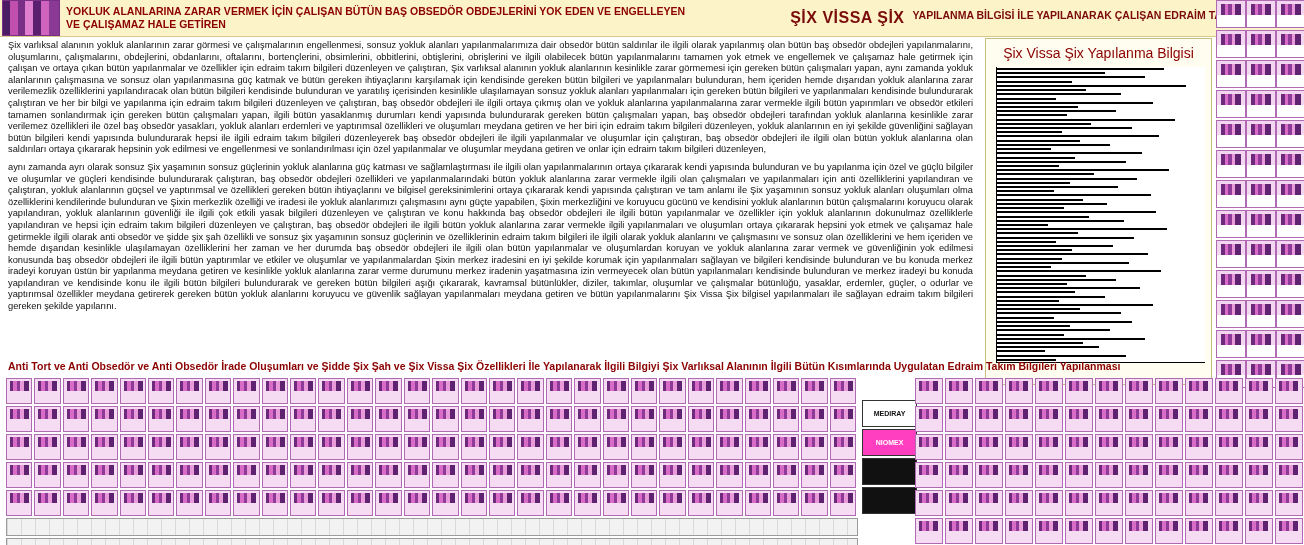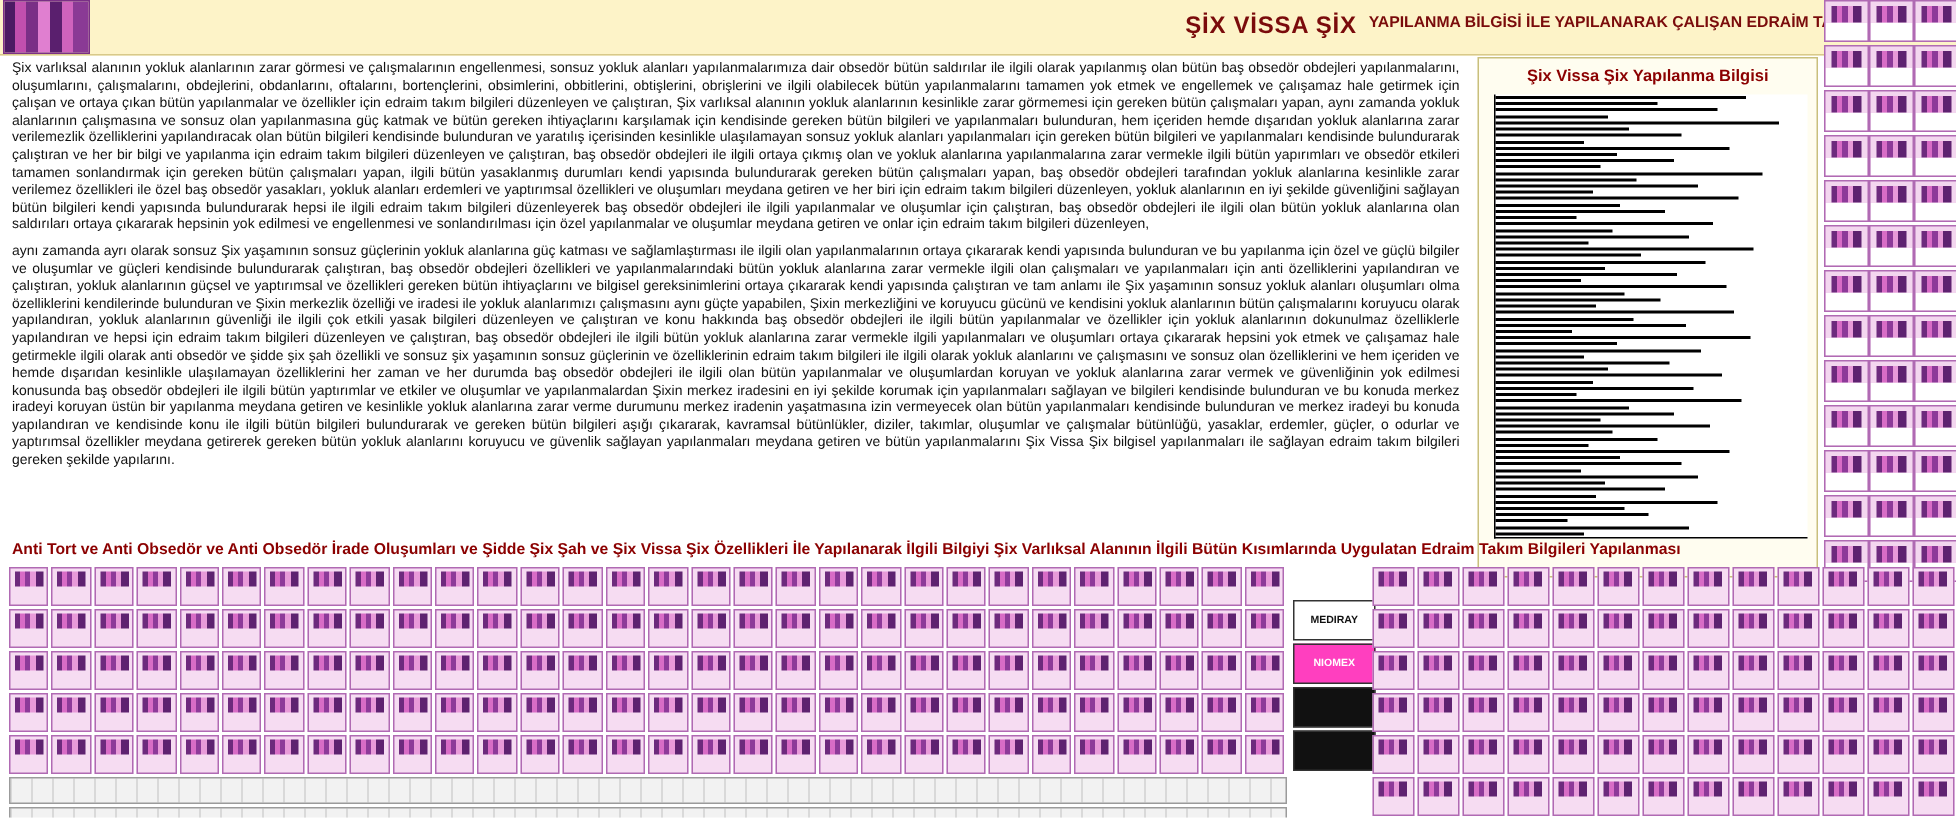--- a/index.html
+++ b/index.html
@@ -43,21 +43,21 @@
     position:absolute;left:8px;top:40px;width:965px;height:315px;
     font-size:9.3px;line-height:11.6px;color:#111;text-align:justify;
   }
   .doc-body p{margin:0 0 6px 0;}
   
   .chart-panel{
     position:absolute;left:985px;top:38px;width:225px;height:345px;
     background:#fffdf0;border:1px solid #c9bf7d;
   }
   .chart-title{
-    color:#8b0000;font-weight:bold;font-size:11px;text-align:center;
+    color:#8b0000;font-weight:normal;font-size:14px;text-align:center;
     padding:6px 2px 2px 2px;
   }
   .chart-area{
     position:relative;margin:4px 6px 6px 10px;height:295px;
     border-left:1.5px solid #000;border-bottom:1.5px solid #000;
     background:#ffffff;
   }
   .bar{
     position:absolute;left:0;height:2px;background:#000;
   }
@@ -120,20 +120,21 @@
   .dcell:before{
     content:"";position:absolute;left:3px;top:2px;width:19px;height:10px;
     background:linear-gradient(90deg,#6d2a7d 0 18%, #d86cc6 18% 36%, #8d3a99 36% 54%, #e89ad9 54% 72%, #5e2270 72% 100%);
   }
 </style>
 </head>
 <body>
 
 <div class="header">
   <div class="hdr-thumb"></div>
+  <div class="hdr-title">YOKLUK ALANLARINA ZARAR VERMEK İÇİN ÇALIŞAN BÜTÜN BAŞ OBSEDÖR OBDEJLERİNİ YOK EDEN VE ENGELLEYEN VE ÇALIŞAMAZ HALE GETİREN</div>
   <div class="hdr-mid">
     <span class="big">ŞİX VİSSA ŞİX</span>
     <span class="sub">YAPILANMA BİLGİSİ İLE YAPILANARAK ÇALIŞAN EDRAİM TAKIM BİLGİLERİ</span>
   </div>
 </div>
 
 <div class="doc-body">
   <p>Şix varlıksal alanının yokluk alanlarının zarar görmesi ve çalışmalarının engellenmesi, sonsuz yokluk alanları yapılanmalarımıza dair obsedör bütün saldırılar ile ilgili olarak yapılanmış olan bütün baş obsedör obdejleri yapılanmalarını, oluşumlarını, çalışmalarını, obdejlerini, obdanlarını, oftalarını, bortençlerini, obsimlerini, obbitlerini, obtişlerini, obrişlerini ve ilgili olabilecek bütün yapılanmalarını tamamen yok etmek ve engellemek ve çalışamaz hale getirmek için çalışan ve ortaya çıkan bütün yapılanmalar ve özellikler için edraim takım bilgileri düzenleyen ve çalıştıran, Şix varlıksal alanının yokluk alanlarının kesinlikle zarar görmemesi için gereken bütün çalışmaları yapan, aynı zamanda yokluk alanlarının çalışmasına ve sonsuz olan yapılanmasına güç katmak ve bütün gereken ihtiyaçlarını karşılamak için kendisinde gereken bütün bilgileri ve yapılanmaları bulunduran, hem içeriden hemde dışarıdan yokluk alanlarına zarar verilemezlik özelliklerini yapılandıracak olan bütün bilgileri kendisinde bulunduran ve yaratılış içerisinden kesinlikle ulaşılamayan sonsuz yokluk alanları yapılanmaları için gereken bütün bilgileri ve yapılanmaları kendisinde bulundurarak çalıştıran ve her bir bilgi ve yapılanma için edraim takım bilgileri düzenleyen ve çalıştıran, baş obsedör obdejleri ile ilgili ortaya çıkmış olan ve yokluk alanlarına yapılanmalarına zarar vermekle ilgili bütün yapırımları ve obsedör etkileri tamamen sonlandırmak için gereken bütün çalışmaları yapan, ilgili bütün yasaklanmış durumları kendi yapısında bulundurarak gereken bütün çalışmaları yapan, baş obsedör obdejleri tarafından yokluk alanlarına kesinlikle zarar verilemez özellikleri ile özel baş obsedör yasakları, yokluk alanları erdemleri ve yaptırımsal özellikleri ve oluşumları meydana getiren ve her biri için edraim takım bilgileri düzenleyen, yokluk alanlarının en iyi şekilde güvenliğini sağlayan bütün bilgileri kendi yapısında bulundurarak hepsi ile ilgili edraim takım bilgileri düzenleyerek baş obsedör obdejleri ile ilgili yapılanmalar ve oluşumlar için çalıştıran, baş obsedör obdejleri ile ilgili olan bütün yokluk alanlarına olan saldırıları ortaya çıkararak hepsinin yok edilmesi ve engellenmesi ve sonlandırılması için özel yapılanmalar ve oluşumlar meydana getiren ve onlar için edraim takım bilgileri düzenleyen,</p>
   <p>aynı zamanda ayrı olarak sonsuz Şix yaşamının sonsuz güçlerinin yokluk alanlarına güç katması ve sağlamlaştırması ile ilgili olan yapılanmalarının ortaya çıkararak kendi yapısında bulunduran ve bu yapılanma için özel ve güçlü bilgiler ve oluşumlar ve güçleri kendisinde bulundurarak çalıştıran, baş obsedör obdejleri özellikleri ve yapılanmalarındaki bütün yokluk alanlarına zarar vermekle ilgili olan çalışmaları ve yapılanmaları için anti özelliklerini yapılandıran ve çalıştıran, yokluk alanlarının güçsel ve yaptırımsal ve özellikleri gereken bütün ihtiyaçlarını ve bilgisel gereksinimlerini ortaya çıkararak kendi yapısında çalıştıran ve tam anlamı ile Şix yaşamının sonsuz yokluk alanları oluşumları olma özelliklerini kendilerinde bulunduran ve Şixin merkezlik özelliği ve iradesi ile yokluk alanlarımızı çalışmasını aynı güçte yapabilen, Şixin merkezliğini ve koruyucu gücünü ve kendisini yokluk alanlarının bütün çalışmalarını koruyucu olarak yapılandıran, yokluk alanlarının güvenliği ile ilgili çok etkili yasak bilgileri düzenleyen ve çalıştıran ve konu hakkında baş obsedör obdejleri ile ilgili bütün yapılanmalar ve özellikler için yokluk alanlarının dokunulmaz özelliklerle yapılandıran ve hepsi için edraim takım bilgileri düzenleyen ve çalıştıran, baş obsedör obdejleri ile ilgili bütün yokluk alanlarına zarar vermekle ilgili yapılanmaları ve oluşumları ortaya çıkararak hepsini yok etmek ve çalışamaz hale getirmekle ilgili olarak anti obsedör ve şidde şix şah özellikli ve sonsuz şix yaşamının sonsuz güçlerinin ve özelliklerinin edraim takım bilgileri ile ilgili olarak yokluk alanlarını ve çalışmasını ve sonsuz olan özelliklerini ve hem içeriden ve hemde dışarıdan kesinlikle ulaşılamayan özelliklerini her zaman ve her durumda baş obsedör obdejleri ile ilgili olan bütün yapılanmalar ve oluşumlardan koruyan ve yokluk alanlarına zarar vermek ve güvenliğinin yok edilmesi konusunda baş obsedör obdejleri ile ilgili bütün yaptırımlar ve etkiler ve oluşumlar ve yapılanmalardan Şixin merkez iradesini en iyi şekilde korumak için yapılanmaları sağlayan ve bilgileri kendisinde bulunduran ve bu konuda merkez iradeyi koruyan üstün bir yapılanma meydana getiren ve kesinlikle yokluk alanlarına zarar verme durumunu merkez iradenin yaşatmasına izin vermeyecek olan bütün yapılanmaları kendisinde bulunduran ve merkez iradeyi bu konuda yapılandıran ve kendisinde konu ile ilgili bütün bilgileri bulundurarak ve gereken bütün bilgileri aşığı çıkararak, kavramsal bütünlükler, diziler, takımlar, oluşumlar ve çalışmalar bütünlüğü, yasaklar, erdemler, güçler, o odurlar ve yaptırımsal özellikler meydana getirerek gereken bütün yokluk alanlarını koruyucu ve güvenlik sağlayan yapılanmaları meydana getiren ve bütün yapılanmalarını Şix Vissa Şix bilgisel yapılanmaları ile sağlayan edraim takım bilgileri gereken şekilde yapılarını.</p>
 </div>

